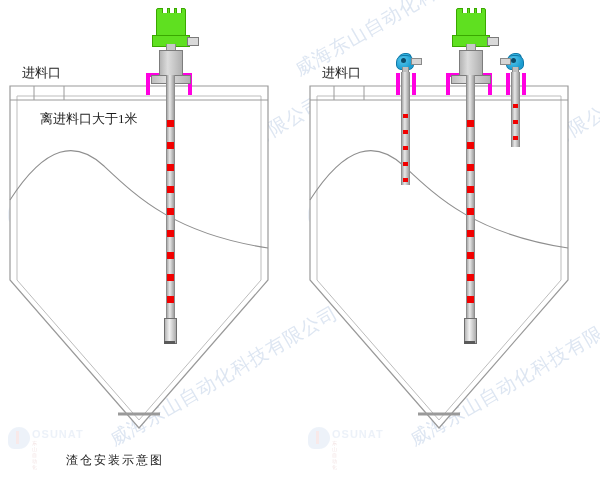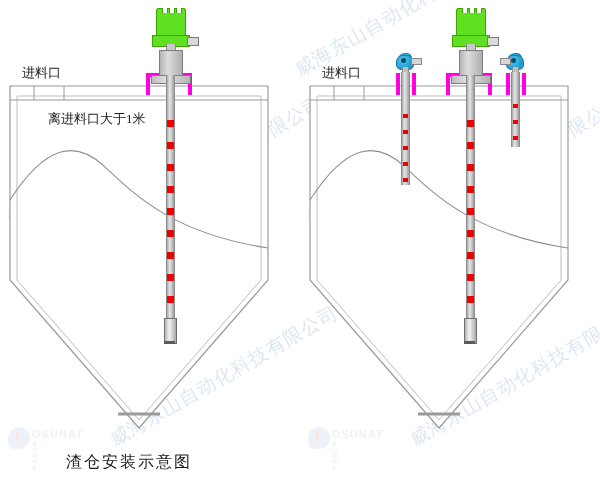--- a/index.html
+++ b/index.html
@@ -44,21 +44,21 @@
   
   .silo{position:absolute;}
   .silo svg{display:block;}
 
   
   .lbl{
     position:absolute;font-size:13px;color:#1b1b1b;white-space:nowrap;
     font-family:"Liberation Serif","DejaVu Serif",serif;
   }
   .caption{
-    position:absolute;font-size:16px;color:#1b1b1b;white-space:nowrap;
+    position:absolute;font-size:12px;color:#1b1b1b;white-space:nowrap;
     letter-spacing:2px;font-family:"Liberation Serif","DejaVu Serif",serif;text-align:right;
   }
 
   
   .sensor-main{position:absolute;}
   .head-green{
     position:absolute;left:6px;top:0;width:28px;height:28px;
     background:#5fe020;border:1px solid #3aa800;border-radius:2px 2px 0 0;
   }
   .head-green-notch{
@@ -181,21 +181,21 @@
         <polygon points="9,12 253,12 253,196 131,336 9,196" fill="none" stroke="#bdbdbd" stroke-width="1"></polygon>
         <line x1="2" y1="16" x2="260" y2="16" stroke="#9a9a9a" stroke-width="1"></line>
         <line x1="26" y1="2" x2="26" y2="16" stroke="#9a9a9a" stroke-width="1"></line>
         <line x1="56" y1="2" x2="56" y2="16" stroke="#9a9a9a" stroke-width="1"></line>
         <line x1="110" y1="330" x2="152" y2="330" stroke="#9a9a9a" stroke-width="3"></line>
         <path d="M2,116 C38,60 68,56 96,82 C130,114 168,150 260,164" fill="none" stroke="#8f8f8f" stroke-width="1.1"></path>
       </svg>
     </div>
 
     <div class="lbl" style="left:22px;top:64px;">进料口</div>
-    <div class="lbl" style="left:48px;top:110px;">离进料口大于1米</div>
+    <div class="lbl" style="left:40px;top:110px;">离进料口大于1米</div>
 
     <div class="nozzle">
       <div class="nozzle-top" style="left:146px;top:73px;width:46px;"></div>
       <div class="nozzle-legL" style="left:146px;top:73px;height:22px;"></div>
       <div class="nozzle-legR" style="left:188px;top:73px;height:22px;"></div>
     </div>
 
     <div class="sensor-main" style="left:150px;top:8px;">
       <div class="head-green">
         <div class="head-green-notch" style="left:5px;"></div>

